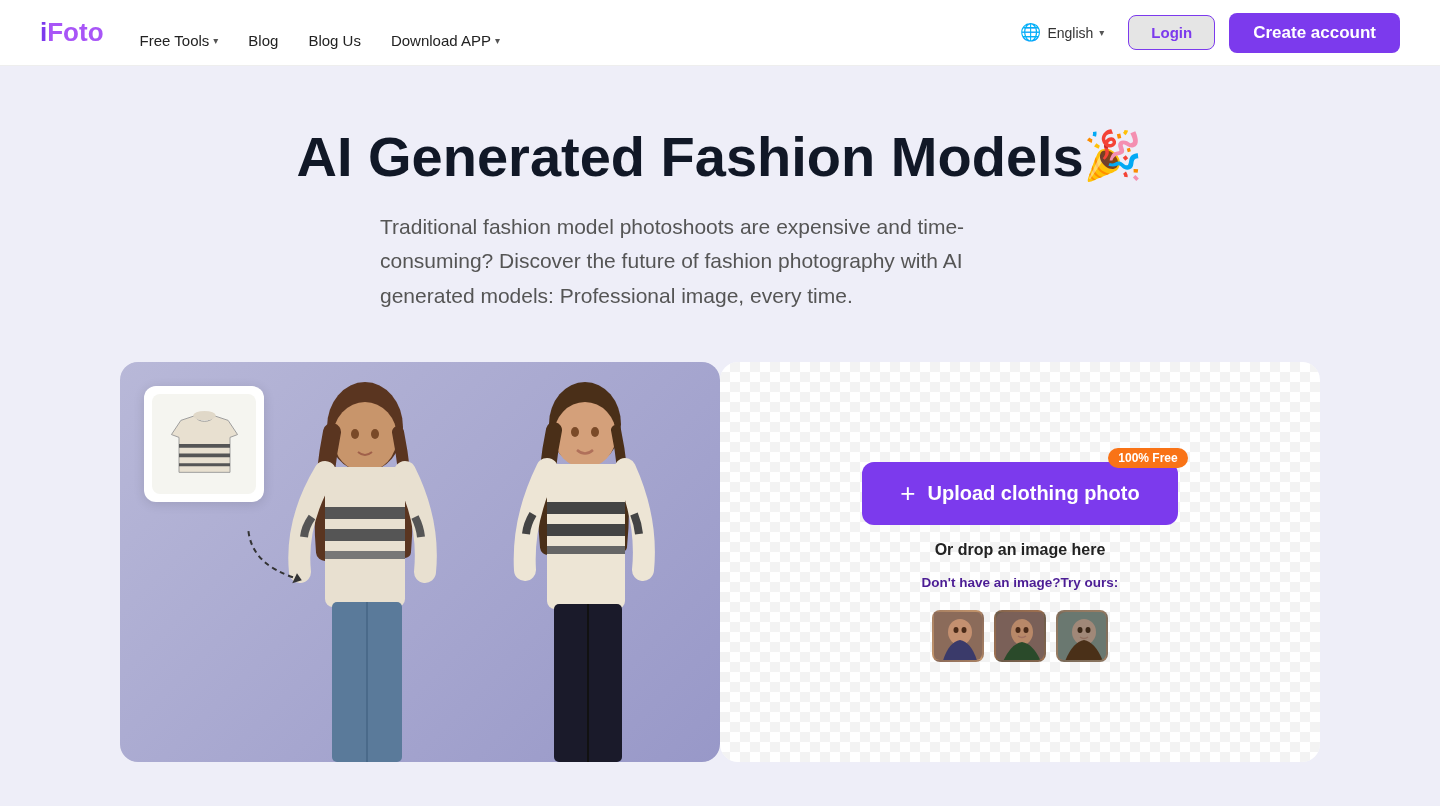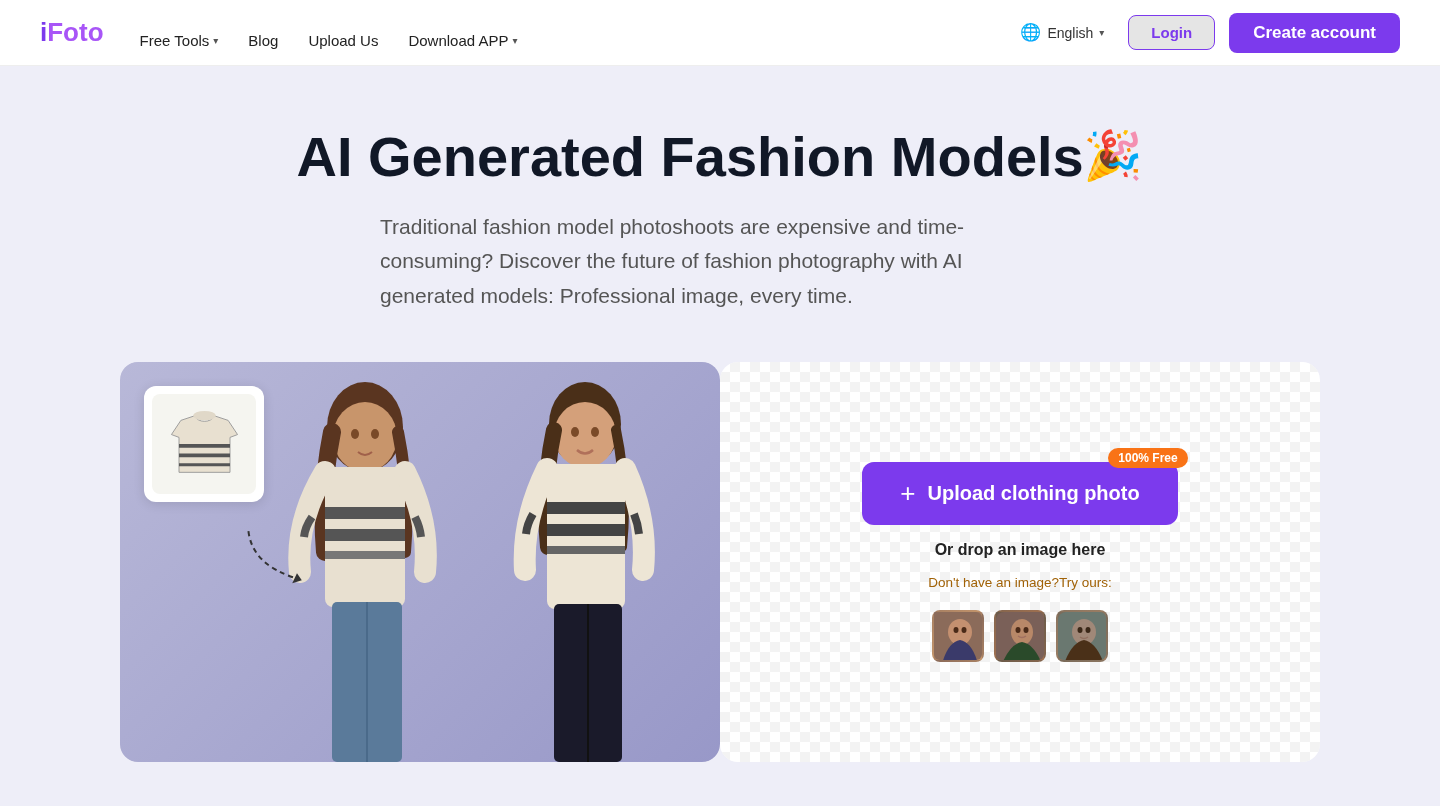--- a/index.html
+++ b/index.html
@@ -231,21 +231,22 @@
       justify-content: center;
     }
     .upload-plus { font-size: 26px; font-weight: 300; }
     .drop-text {
       font-size: 16px;
       font-weight: 700;
       color: #222;
     }
     .try-label {
       font-size: 13.5px;
-      color: #a16207;
+      color: #4c1d95;
+      font-weight: bold;
     }
     .sample-thumbs {
       display: flex;
       gap: 10px;
       margin-top: 4px;
     }
     .sample-thumb {
       width: 52px;
       height: 52px;
       border-radius: 8px;
@@ -268,21 +269,21 @@
     </div>
     <nav class="nav">
       <span class="nav-item">
         <span>Free Tools</span>
         <span class="chevron">▾</span>
       </span>
       <span class="nav-item">
         <span>Blog</span>
       </span>
       <span class="nav-item">
-        <span>Upload Us</span>
+        <span>Blog Us</span>
       </span>
       <span class="nav-item">
         <span>Download APP</span>
         <span class="chevron">▾</span>
       </span>
     </nav>
   </div>
   <div class="header-right">
     <div class="lang-btn">
       <span class="globe-icon">🌐</span>

